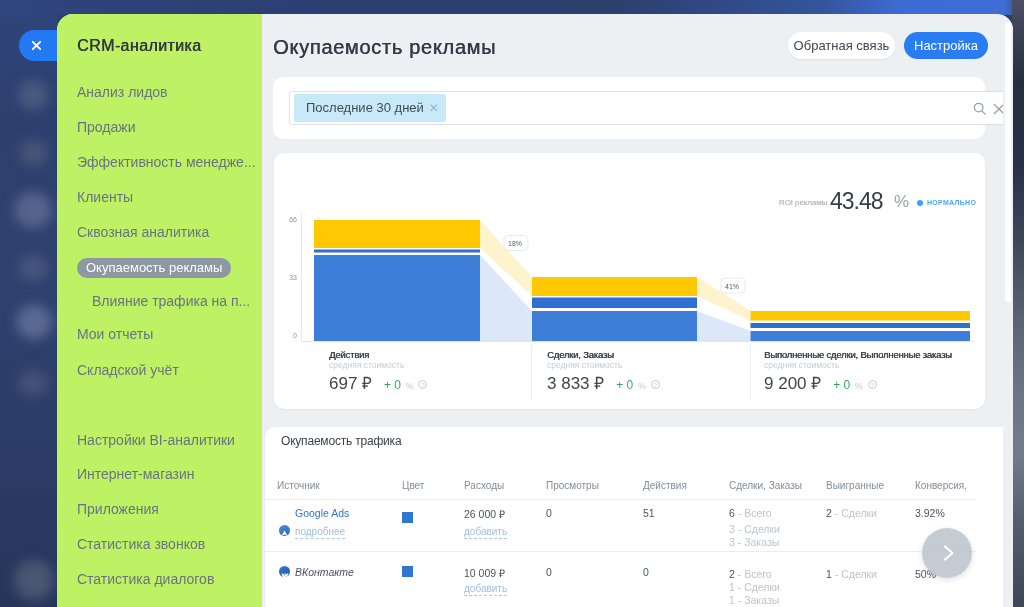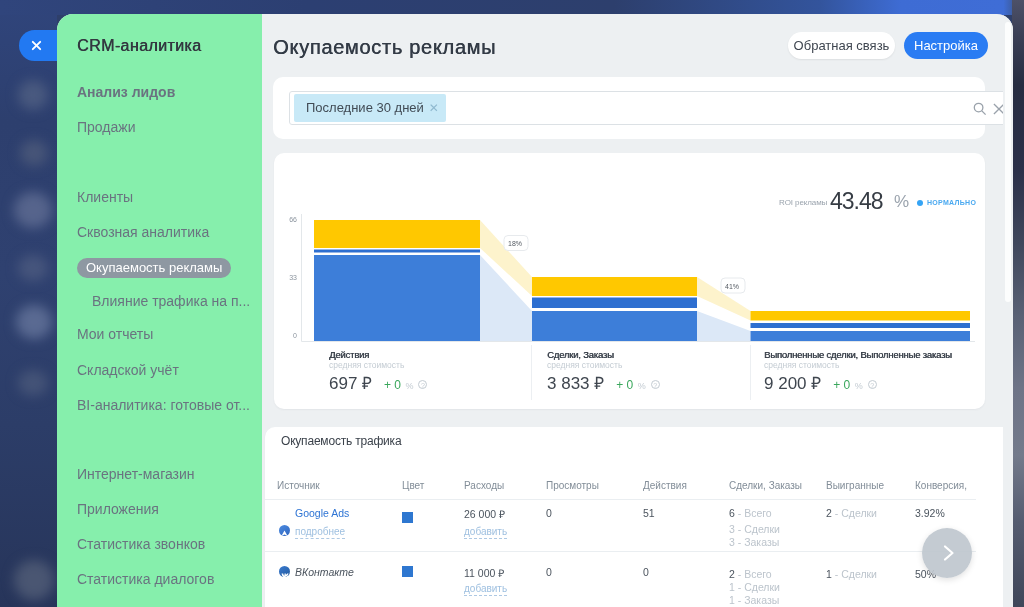--- a/index.html
+++ b/index.html
@@ -15,21 +15,21 @@
   #bgright { right:0; top:0; width:12px; height:607px;
     background:linear-gradient(180deg,#4d5168 0%,#3a3f55 6%,#262c41 14%,#2b3049 28%,#3f475c 40%,#596175 52%,#6e7487 64%,#737a8b 75%,#555c70 86%,#3f4659 100%);}
   .blob { position:absolute; border-radius:50%; filter:blur(6px); }
 
   
   #xbtn { left:19px; top:30px; width:38px; height:31px; background:#2279f2; border-radius:16px 0 0 16px;
     color:#fff; font-size:15px; line-height:30px; text-align:center; font-weight:400;}
 
   
   #panel { left:57px; top:14px; width:956px; height:593px; background:#edf0f2; border-radius:16px 16px 0 0; overflow:hidden; }
-  #menu { left:0; top:0; width:205px; height:593px; background:#86efac; }
+  #menu { left:0; top:0; width:205px; height:593px; background:#bef264; }
   #menu h1 { position:absolute; left:20px; top:23px; font-size:16px; font-weight:400; color:#333840; text-shadow:0.5px 0 0 #333840; letter-spacing:0.4px;}
   .mi { position:absolute; left:20px; font-size:14px; color:#6a7380; white-space:nowrap; }
   #pill { left:20px; top:244px; height:20px; background:#8e98a2; border-radius:10px; color:#fff;
     font-size:13px; line-height:20px; padding:0 9px; white-space:nowrap;}
 
   
   #title { left:216px; top:22px; font-size:20px; font-weight:400; color:#333b46; text-shadow:0.5px 0 0 #333b46; letter-spacing:0.7px;}
   .btn { top:18px; height:27px; border-radius:14px; font-size:13px; line-height:27px; text-align:center; }
   #btn1 { left:731px; width:107px; background:#fff; color:#3f4650; box-shadow:0 1px 2px rgba(0,0,0,0.07); }
   #btn2 { left:847px; width:84px; background:#2a7cf3; color:#fff; }
@@ -99,29 +99,30 @@
   <div id="xbtn" class="abs">
     <svg width="11" height="11" viewBox="0 0 11 11" style="position:absolute;left:12px;top:10px;">
     <line x1="1.8" y1="1.8" x2="9.2" y2="9.2" stroke="#fff" stroke-width="1.9" stroke-linecap="round"></line>
     <line x1="9.2" y1="1.8" x2="1.8" y2="9.2" stroke="#fff" stroke-width="1.9" stroke-linecap="round"></line>
     </svg>
   </div>
 
   <div id="panel" class="abs">
     <div id="menu" class="abs">
       <h1>CRM-аналитика</h1>
-      <div class="mi" style="top:70px;font-weight:bold;">Анализ лидов</div>
+      <div class="mi" style="top:70px;">Анализ лидов</div>
       <div class="mi" style="top:105px;">Продажи</div>
+      <div class="mi" style="top:140px;">Эффективность менедже...</div>
       <div class="mi" style="top:175px;">Клиенты</div>
       <div class="mi" style="top:210px;">Сквозная аналитика</div>
       <div id="pill" class="abs">Окупаемость рекламы</div>
       <div class="mi" style="top:279px;left:35px;">Влияние трафика на п...</div>
       <div class="mi" style="top:312px;">Мои отчеты</div>
       <div class="mi" style="top:348px;">Складской учёт</div>
-      <div class="mi" style="top:383px;">BI-аналитика: готовые от...</div>
+      <div class="mi" style="top:418px;">Настройки BI-аналитики</div>
       <div class="mi" style="top:452px;">Интернет-магазин</div>
       <div class="mi" style="top:487px;">Приложения</div>
       <div class="mi" style="top:522px;">Статистика звонков</div>
       <div class="mi" style="top:557px;">Статистика диалогов</div>
     </div>
 
     <div id="title" class="abs">Окупаемость рекламы</div>
     <div id="btn1" class="abs btn">Обратная связь</div>
     <div id="btn2" class="abs btn">Настройка</div>
 
@@ -232,21 +233,21 @@
       <div class="td" style="left:650px;top:80px;">3.92%</div>
       <div class="line" style="top:124px;"></div>
 
       <div class="cicon" style="left:14px;top:139px;background:linear-gradient(145deg,#3a7bd0,#235a9e);">
         <svg width="11" height="11" viewBox="0 0 15 15">
           <path d="M3.5 6 h2.2 c.3 1.6 1 2.6 1.8 3 V6 h1.8 v1.8 c.8-.2 1.5-1 1.8-1.8 h2 c-.3 1.2-1 2.2-1.8 2.7 1 .5 1.7 1.5 2 2.6 h-2.1 c-.3-.9-1-1.6-1.9-1.8 v1.8 H7.5 C5.3 11.3 3.8 9 3.5 6 Z" fill="#fff"></path>
         </svg>
       </div>
       <div class="td" style="left:30px;top:139px;font-style:italic;">ВКонтакте</div>
       <div class="csq" style="left:137px;top:139px;"></div>
-      <div class="td" style="left:199px;top:139px;">11 000 ₽</div>
+      <div class="td" style="left:199px;top:139px;">10 009 ₽</div>
       <div class="td" style="left:199px;top:155px;"><span class="dashed">добавить</span></div>
       <div class="td" style="left:281px;top:139px;">0</div>
       <div class="td" style="left:378px;top:139px;">0</div>
       <div class="td" style="left:464px;top:141px;">2 <span class="lite">- Всего</span></div>
       <div class="td lite" style="left:464px;top:154px;">1 - Сделки</div>
       <div class="td lite" style="left:464px;top:167px;">1 - Заказы</div>
       <div class="td" style="left:561px;top:141px;">1 <span class="lite">- Сделки</span></div>
       <div class="td" style="left:650px;top:141px;">50%</div>
 
       <div id="arrowbtn" class="abs">

